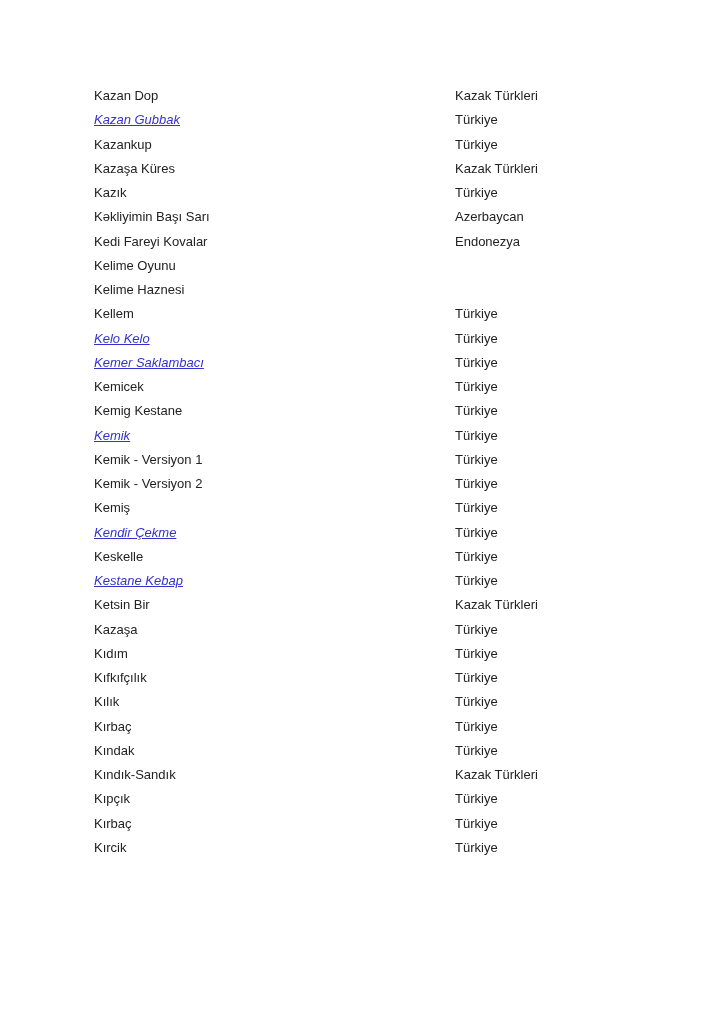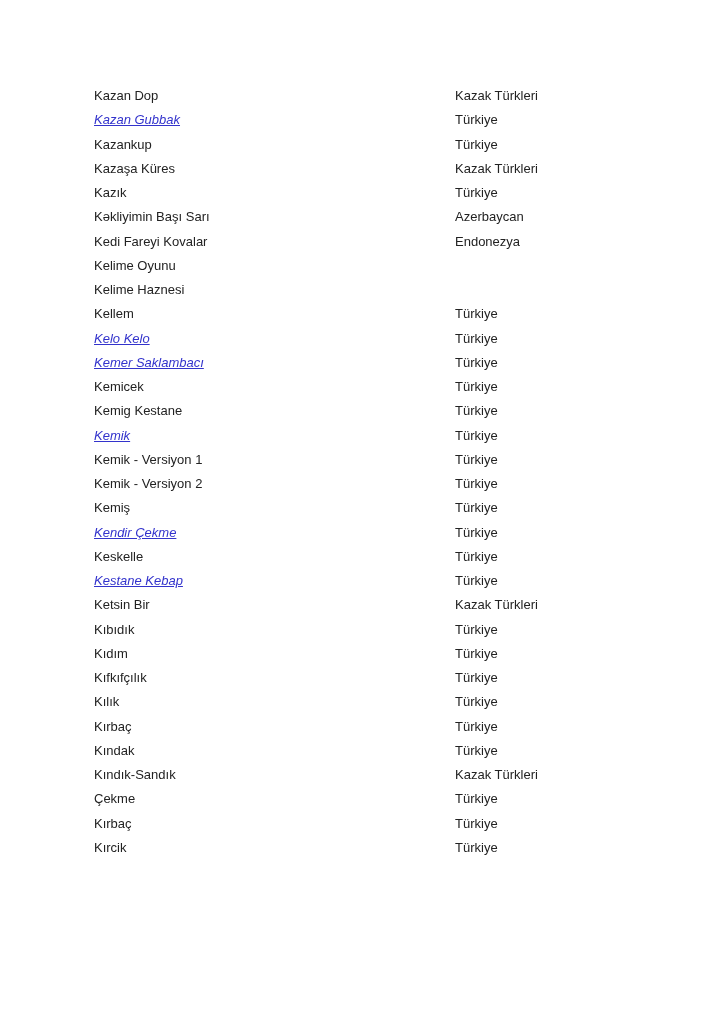--- a/index.html
+++ b/index.html
@@ -165,21 +165,21 @@
         <span class="cell-country">Türkiye</span>
       </div>
 
       <div class="row">
         <span class="cell-name">Ketsin Bir</span>
         <span class="cell-country">Kazak Türkleri</span>
       </div>
 
 
       <div class="row">
-        <span class="cell-name">Kıbıdık</span>
+        <span class="cell-name">Kazaşa</span>
         <span class="cell-country">Türkiye</span>
       </div>
 
       <div class="row">
         <span class="cell-name">Kıdım</span>
         <span class="cell-country">Türkiye</span>
       </div>
 
       <div class="row">
         <span class="cell-name">Kıfkıfçılık</span>
@@ -200,21 +200,21 @@
         <span class="cell-name">Kındak</span>
         <span class="cell-country">Türkiye</span>
       </div>
 
       <div class="row">
         <span class="cell-name">Kındık-Sandık</span>
         <span class="cell-country">Kazak Türkleri</span>
       </div>
 
       <div class="row">
-        <span class="cell-name">Çekme</span>
+        <span class="cell-name">Kıpçık</span>
         <span class="cell-country">Türkiye</span>
       </div>
 
       <div class="row">
         <span class="cell-name">Kırbaç</span>
         <span class="cell-country">Türkiye</span>
       </div>
 
       <div class="row">
         <span class="cell-name">Kırcik</span>

